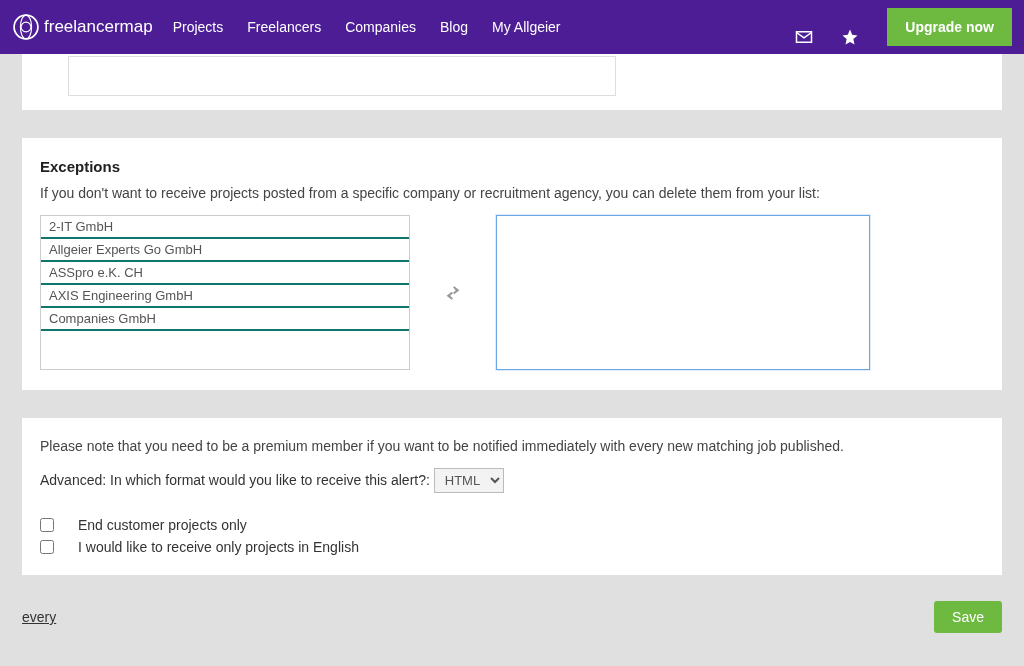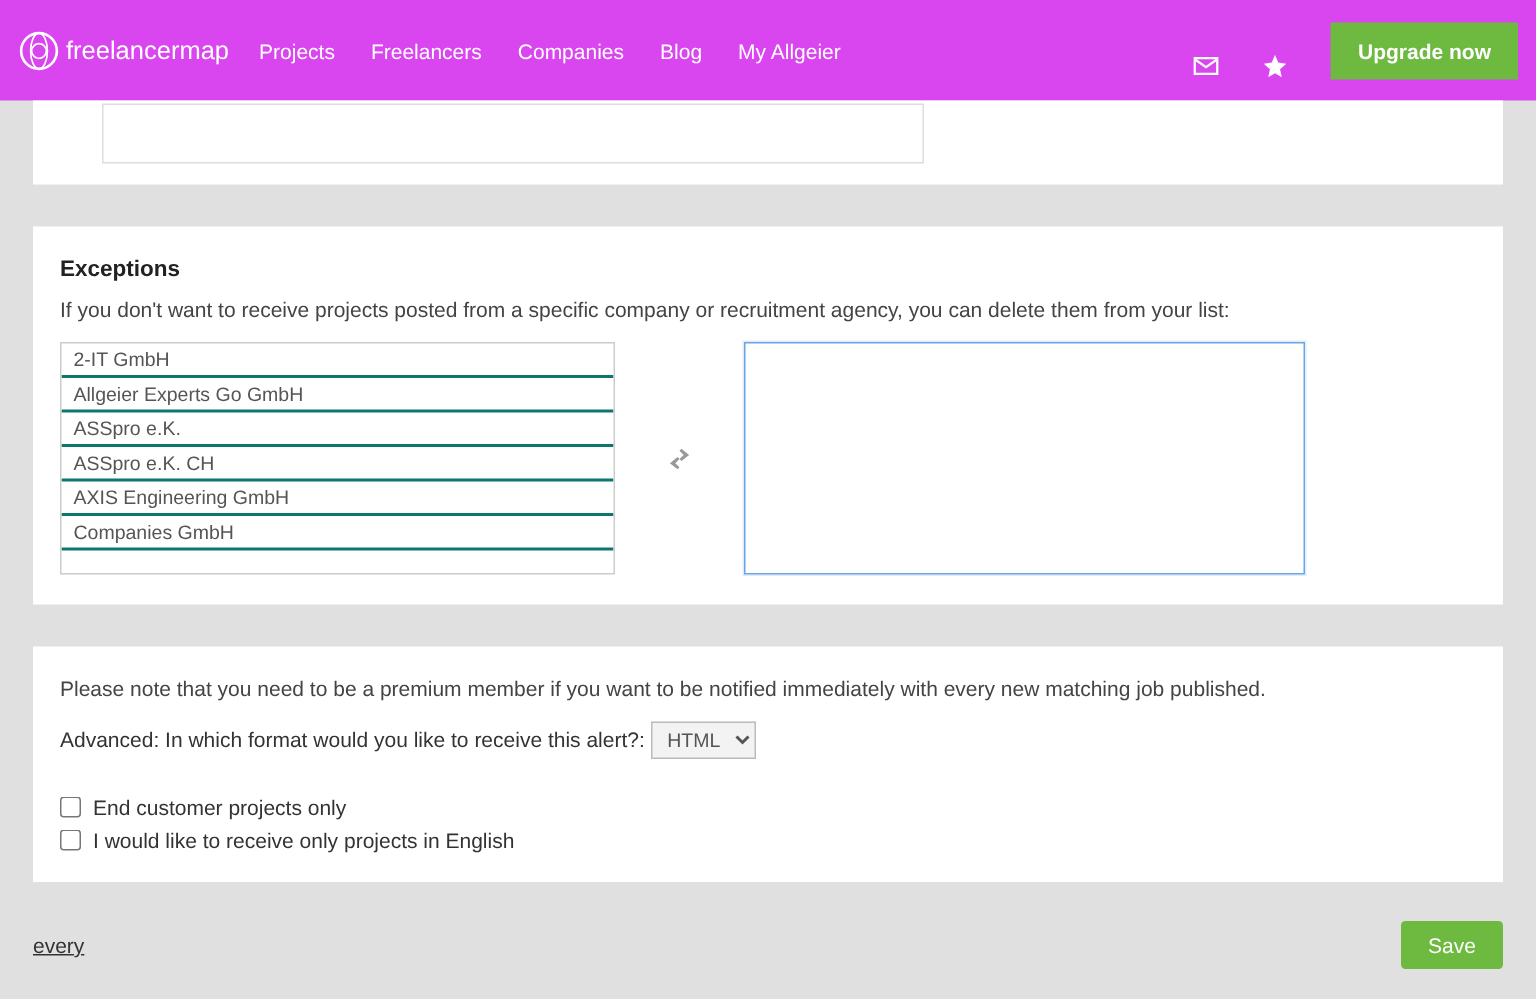--- a/index.html
+++ b/index.html
@@ -3,22 +3,22 @@
   <meta charset="utf-8">
   <style>
     * { box-sizing: border-box; margin: 0; padding: 0; }
     body {
       font-family: -apple-system, BlinkMacSystemFont, "Segoe UI", Helvetica, Arial, sans-serif;
       background: #e0e0e0;
       color: #333;
       font-size: 14px;
     }
     .navbar {
-      background: #d946ef;
-      height: 67px;
+      background: #4c1d95;
+      height: 54px;
       display: flex;
       align-items: center;
       padding: 0 12px;
     }
     .logo {
       display: flex;
       align-items: center;
       margin-right: 20px;
     }
     .logo-svg { width: 28px; height: 28px; margin-right: 4px;}
@@ -142,21 +142,21 @@
       background: #f3f3f3;
       padding: 3px 6px;
       font-size: 13px;
       color: #555;
     }
     .greyselect { color:#888; background:#eee;}
 
     .check-row {
       display: flex;
       align-items: center;
-      gap: 8px;
+      gap: 24px;
       margin-top: 10px;
     }
     .check-row input { width:14px; height:14px;}
     .checkgrey {
       accent-color: #ccc;
     }
 
     .footer-row {
       display: flex;
       justify-content: space-between;
@@ -228,21 +228,20 @@
   </div>
 
   <div class="section">
 
     <h3>Exceptions</h3>
     <p>If you don't want to receive projects posted from a specific company or recruitment agency, you can delete them from your list:</p>
     <div class="transfer">
       <div class="listbox" id="company-listbox">
           <div class="item">2-IT GmbH</div>
           <div class="item">Allgeier Experts Go GmbH</div>
-          <div class="item">ASSpro e.K.</div>
           <div class="item">ASSpro e.K. CH</div>
           <div class="item">AXIS Engineering GmbH</div>
           <div class="item">Companies GmbH</div>
         </div>
       <div class="transfer-mid">
         <svg viewBox="0 0 24 24" width="22" height="22" fill="#999">
             <path d="M4 9h11l-3-3 1.4-1.4L19 9l-5.6 4.4L12 12l3-3H4zM20 15H9l3 3-1.4 1.4L5 15l5.6-4.4L12 12l-3 3h11z"></path>
           </svg>
       </div>
       <div class="rightbox"></div>

